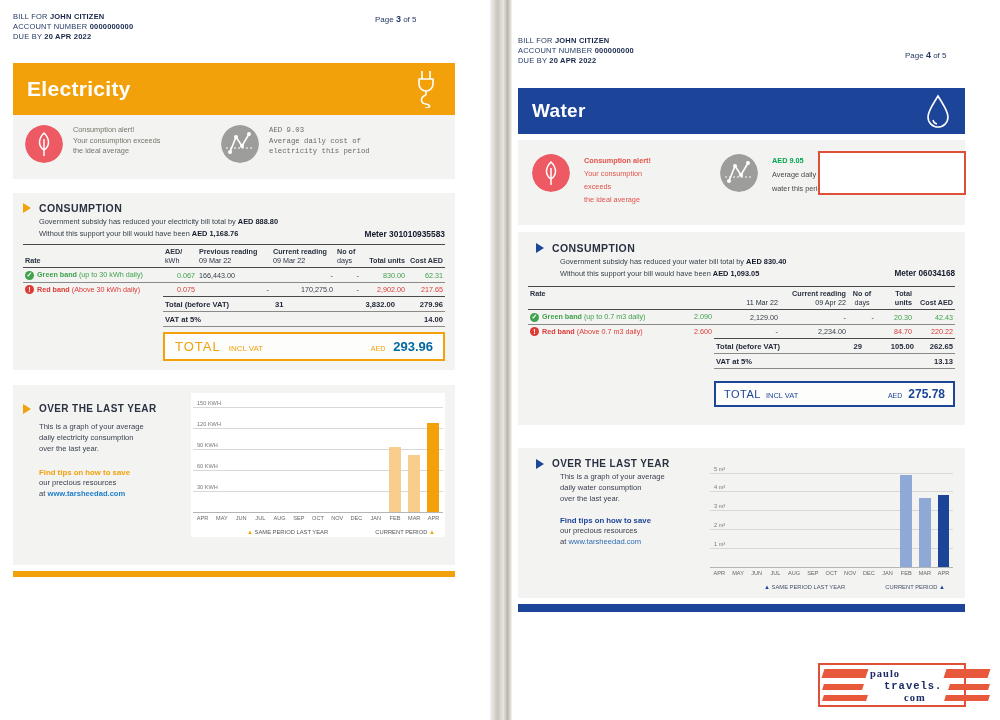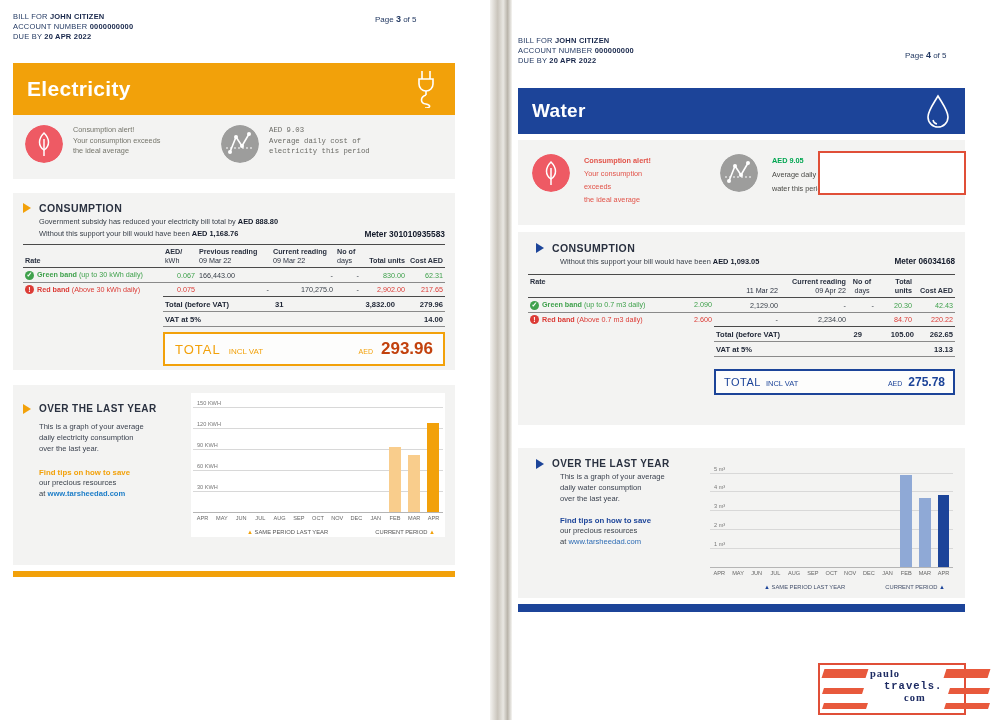--- a/index.html
+++ b/index.html
@@ -187,21 +187,21 @@
           <div style="flex:1; text-align:right;">279.96</div>
         </div>
         <div class="totrow" style="border-bottom:1px solid #8a8a8a;">
           <div>VAT at 5%</div>
           <div style="flex:1; text-align:right;">14.00</div>
         </div>
         <div class="total-box" style="border-color:#f2a10a;">
           <span style="color:#f2a10a; font-size:13px; letter-spacing:1px;">TOTAL</span>
           <span style="color:#f2a10a; font-size:8px; margin-left:8px;">INCL VAT</span>
           <span style="margin-left:auto; color:#f2a10a; font-size:7px;">AED</span>
-          <b style="color:#c2410c; font-size:17px; margin-left:8px;">293.96</b>
+          <b style="color:#0369a1; font-size:13px; margin-left:8px;">293.96</b>
         </div>
       </div>
     </div>
   </div>
 
   <div class="section" style="top:385px; left:13px; width:442px; height:180px;">
     <div class="ly-wrap">
       <div class="ly-left">
         <div class="sec-head" style="font-size:10px;">
           <span class="tri tri-right-orange"></span>
@@ -334,20 +334,24 @@
         <div>water this period</div>
       </div>
     </div>
   </div>
 
   <div class="section" style="top:232px; left:6px; width:447px; height:193px; padding:10px 10px;">
     <div class="sec-head" style="margin-left:8px;">
       <span class="tri tri-right-blue"></span>
       <span>CONSUMPTION</span>
     </div>
+    <div class="sub-line" style="margin-left:32px;">
+      <span>Government subsidy has reduced your water bill total by</span>
+      <b>AED 830.40</b>
+    </div>
     <div class="sub-line" style="margin-left:32px; display:flex;">
       <span>Without this support your bill would have been</span>&nbsp;
       <b>AED 1,093.05</b>
       <b style="margin-left:auto; font-size:8.2px;">Meter 06034168</b>
     </div>
 
     <div class="tbl" style="margin-top:8px;">
       <div class="trow thead" style="border-top:1.2px solid #4a4a4a;">
         <div class="cell" style="width:150px; align-self:flex-start;">Rate</div>
         <div class="cell" style="width:36px;"></div>
@@ -468,21 +472,21 @@
           <div><span class="leg-tri legend-tri-last" style="color: rgb(28, 68, 153);">▲</span> <span class="legend-last-label">SAME PERIOD LAST YEAR</span></div>
           <div><span class="legend-current-label">CURRENT PERIOD</span> <span class="leg-tri legend-tri-cur" style="color: rgb(28, 68, 153);">▲</span></div>
         </div>
       </div>
     </div>
   </div>
 
   <div class="footer-bar" style="top:604px; left:6px; width:447px; height:8px; background:#1c4499;"></div>
 
   <div class="wm-box" style="top:151px; left:306px; width:148px; height:44px; top:151px;" hidden=""></div>
-  <div class="wm-box" style="top:663px; left:306px; width:148px; height:52px;">
+  <div class="wm-box" style="top:663px; left:306px; width:148px; height:44px;">
     <div class="wm-stripes" style="width:52px;">
       <div class="wm-stripe" style="transform:skewX(-18deg); width:44px;"></div>
       <div class="wm-stripe" style="transform:skewX(-18deg); width:40px; height:6px;"></div>
       <div class="wm-stripe" style="transform:skewX(-18deg); width:44px; height:6px;"></div>
     </div>
     <div class="wm-text" style="flex:1;">
       <div>paulo</div>
       <div class="wm-l2">travels.</div>
       <div class="wm-l3">com</div>
     </div>

